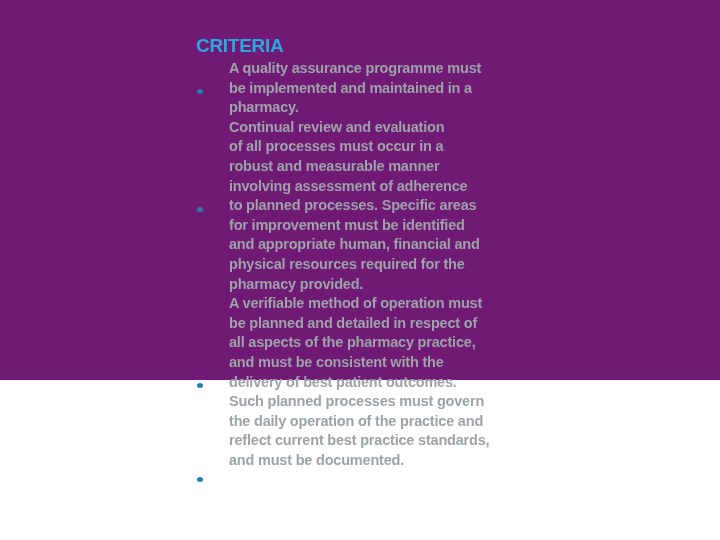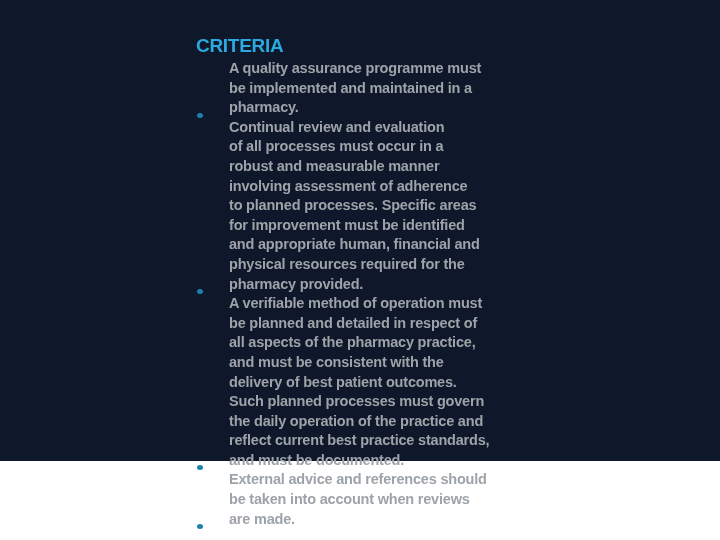--- a/index.html
+++ b/index.html
@@ -12,22 +12,22 @@
     background: #ffffff;
     font-family: "Liberation Sans", "DejaVu Sans", sans-serif;
     overflow: hidden;
     position: relative;
   }
   .page {
     position: absolute;
     left: 0;
     top: 0;
     width: 720px;
-    height: 461px;
-    background: #0f172a;
+    height: 380px;
+    background: #701a75;
   }
   .content {
     position: absolute;
     left: 196px;
     top: 33px;
     width: 360px;
   }
   .heading {
     color: #29a9dd;
     font-size: 19px;
@@ -36,21 +36,21 @@
     line-height: 25px;
     margin: 0 0 1px 0;
   }
   .bullet-list {
     list-style: none;
     margin: 0;
     padding: 0;
   }
   .bullet-item {
     display: flex;
-    align-items: flex-end;
+    align-items: center;
   }
   .bullet-dot {
     flex: 0 0 auto;
     width: 6px;
     height: 5px;
     border-radius: 50%;
     background: #1f81ab;
     margin-top: 7px;
     margin-right: 26px;
     margin-left: 1px;
@@ -97,19 +97,16 @@
 all aspects of the pharmacy practice,
 and must be consistent with the
 delivery of best patient outcomes.
 Such planned processes must govern
 the daily operation of the practice and
 reflect current best practice standards,
 and must be documented.</span>
       </li>
       <li class="bullet-item">
         <span class="bullet-dot"></span>
-        <span class="bullet-text">External advice and references should
-be taken into account when reviews
-are made.</span>
       </li>
     </ul>
   </div>
 </div>
 
 </body></html>

